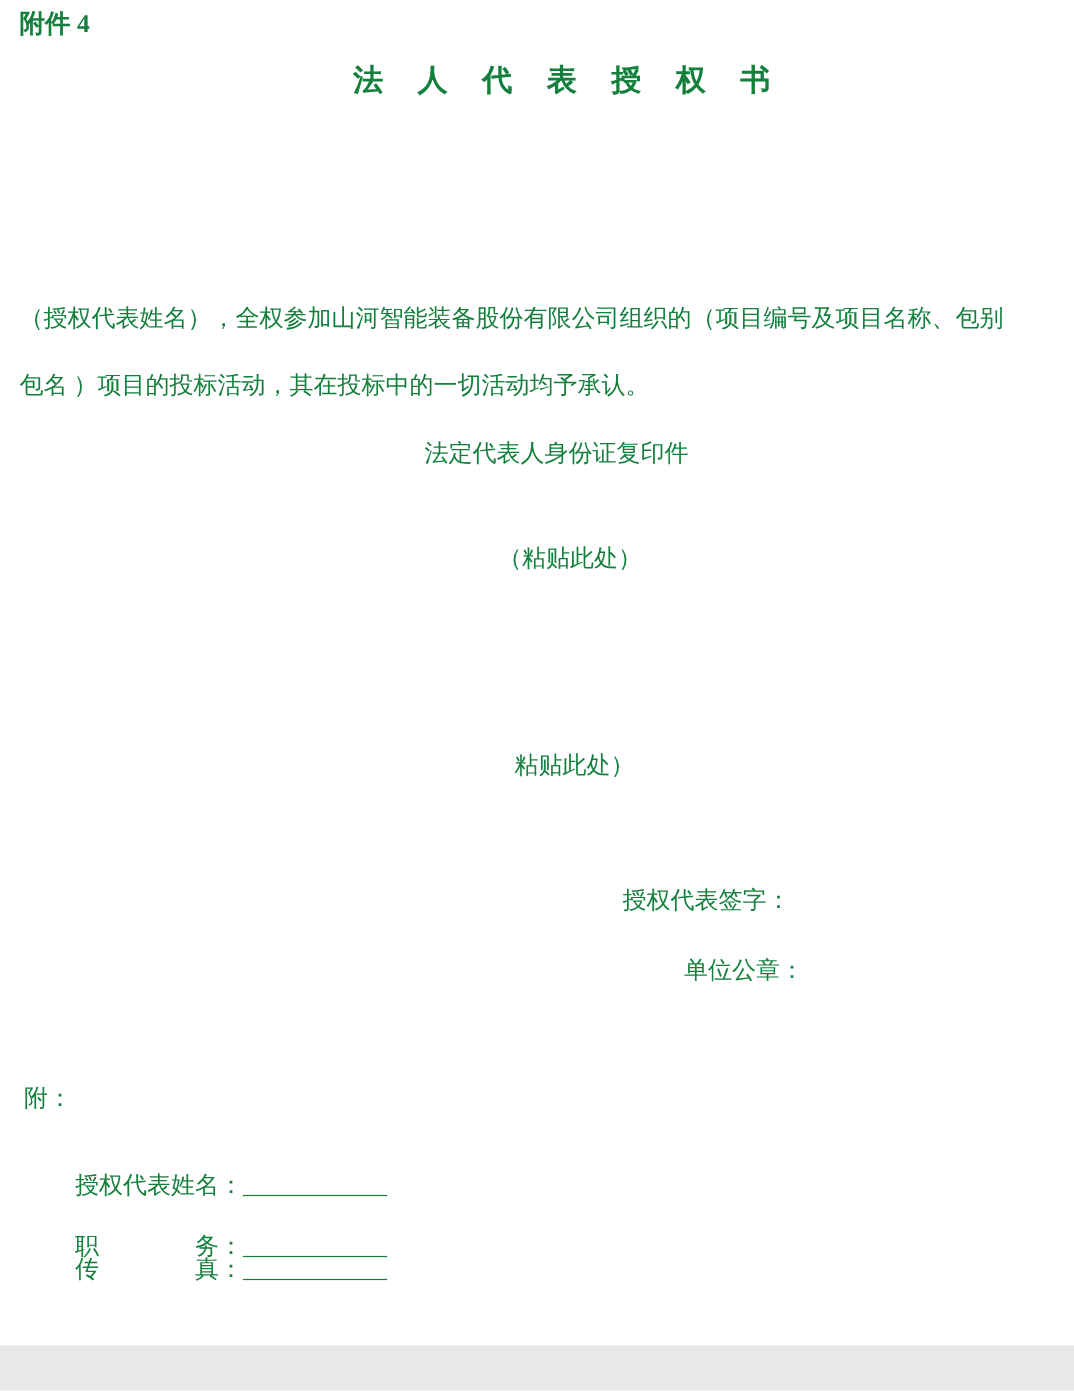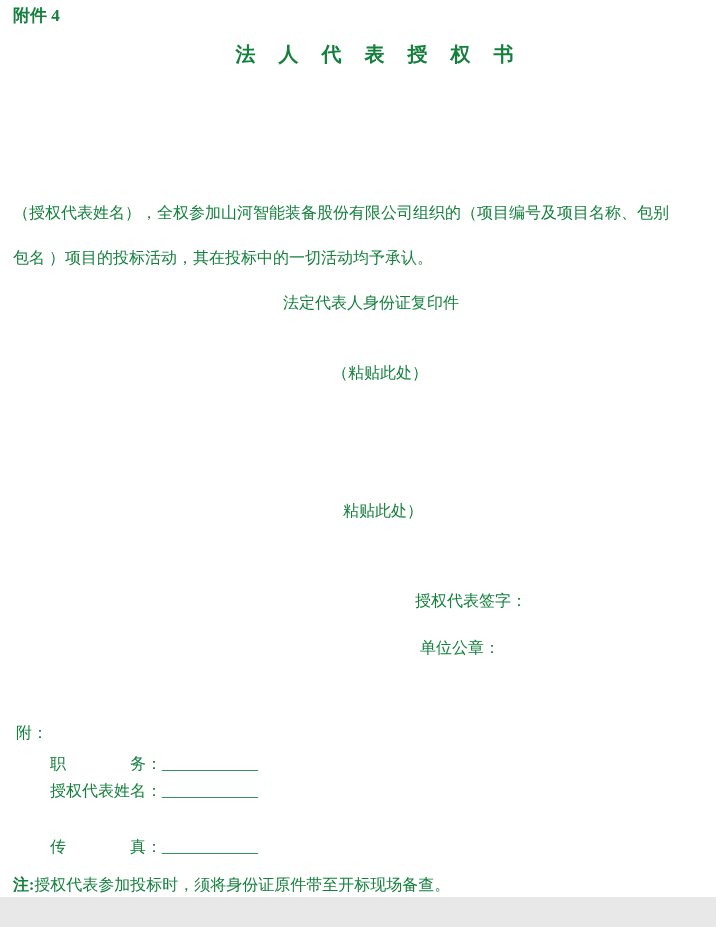--- a/index.html
+++ b/index.html
@@ -39,27 +39,27 @@
   }
   .salutation { left: 13px; top: 111px; }
   .p-line1 { left: 13px; top: 158px; text-indent: 40px; }
   .p-line2 { left: 13px; top: 203px; }
   .p-line3 { left: 13px; top: 248px; }
   .legal-heading { left: 283px; top: 293px; text-align: right; }
   .paste1 { left: 332px; top: 363px; }
   .auth-heading { left: 322px; top: 434px; }
   .paste2 { left: 343px; top: 501px; }
   .sign-line { left: 415px; top: 591px; }
-  .seal-line { left: 420px; top: 638px; }
+  .seal-line { left: 456px; top: 638px; }
   .date-line { left: 408px; top: 678px; }
   .appendix-label { left: 16px; top: 723px; }
   .app-row { left: 50px; }
   .app-row-0 { top: 781px; }
   .app-row-1 { top: 768px; }
-  .app-row-2 { top: 754px; }
+  .app-row-2 { top: 822px; }
   .app-row-3 { top: 814px; }
   .app-row-4 { top: 837px; }
   .note-line { left: 13px; top: 875px; }
   .note-prefix { font-weight: bold; }
 </style>
 </head>
 <body>
 
 <div class="page">
 
@@ -94,17 +94,14 @@
 
   <div class="abs app-row app-row-2">
     <span>职　　　　务：</span><span>____________</span>
   </div>
 
 
   <div class="abs app-row app-row-4">
     <span>传　　　　真：</span><span>____________</span>
   </div>
 
-  <div class="abs note-line">
-    <span class="note-prefix">注:</span><span>授权代表参加投标时，须将身份证原件带至开标现场备查。</span>
-  </div>
 
 </div>
 
 </body></html>

